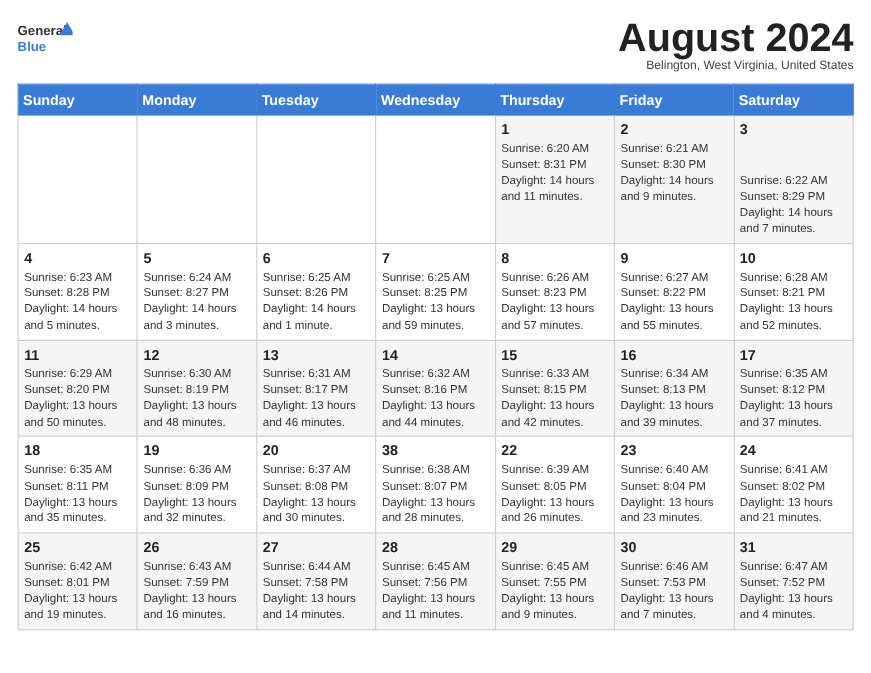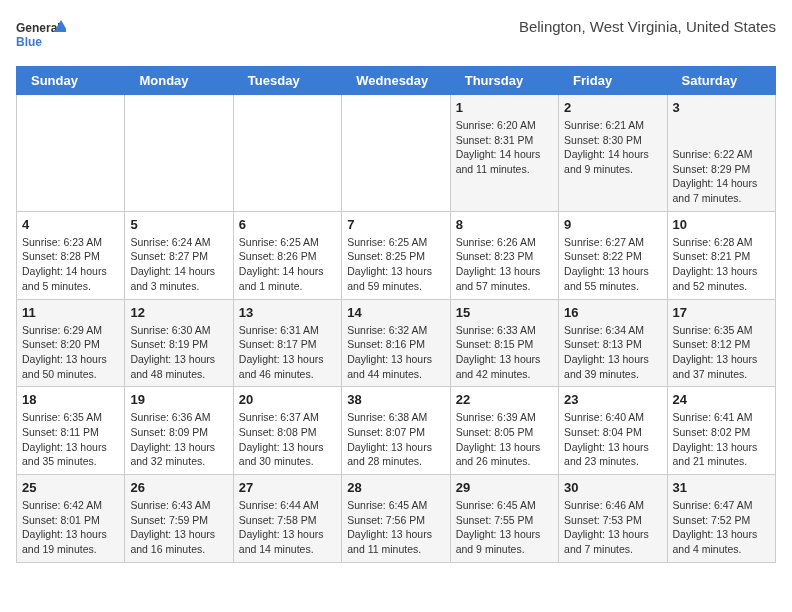--- a/index.html
+++ b/index.html
@@ -24,35 +24,35 @@
     .title-area {
       text-align: right;
     }
     .month-title {
       font-size: 36px;
       font-weight: bold;
       color: #222;
       line-height: 1;
     }
     .location-title {
-      font-size: 15px;
+      font-size: 11px;
       color: #444;
       margin-top: 2px;
     }
     table {
       width: 100%;
       border-collapse: collapse;
       table-layout: fixed;
     }
     thead tr th {
       background: #3a7bd5;
       color: #fff;
       font-size: 13px;
       font-weight: bold;
-      padding: 6px 14px;
+      padding: 6px 4px;
       text-align: left;
       border: 1px solid #3a7bd5;
     }
     tbody tr td {
       border: 1px solid #ccc;
       vertical-align: top;
       padding: 5px 5px;
       min-height: 80px;
       font-size: 11px;
       color: #222;
@@ -84,20 +84,21 @@
 
 <div class="header-area">
   <div class="logo">
   <svg width="50" height="40" viewBox="0 0 50 40" xmlns="http://www.w3.org/2000/svg">
     <text x="0" y="16" font-size="12" font-weight="bold" fill="#333" font-family="Arial">General</text>
     <text x="0" y="30" font-size="12" font-weight="bold" fill="#3a7bd5" font-family="Arial">Blue</text>
     <polygon points="45,4 52,16 38,16" fill="#3a7bd5"></polygon>
   </svg>
 </div>
   <div class="title-area">
+    <div class="month-title">August 2024</div>
     <div class="location-title">Belington, West Virginia, United States</div>
   </div>
 </div>
 
 <table>
   <thead>
     <tr>
     <th>Sunday</th>
         <th>Monday</th>
         <th>Tuesday</th>

